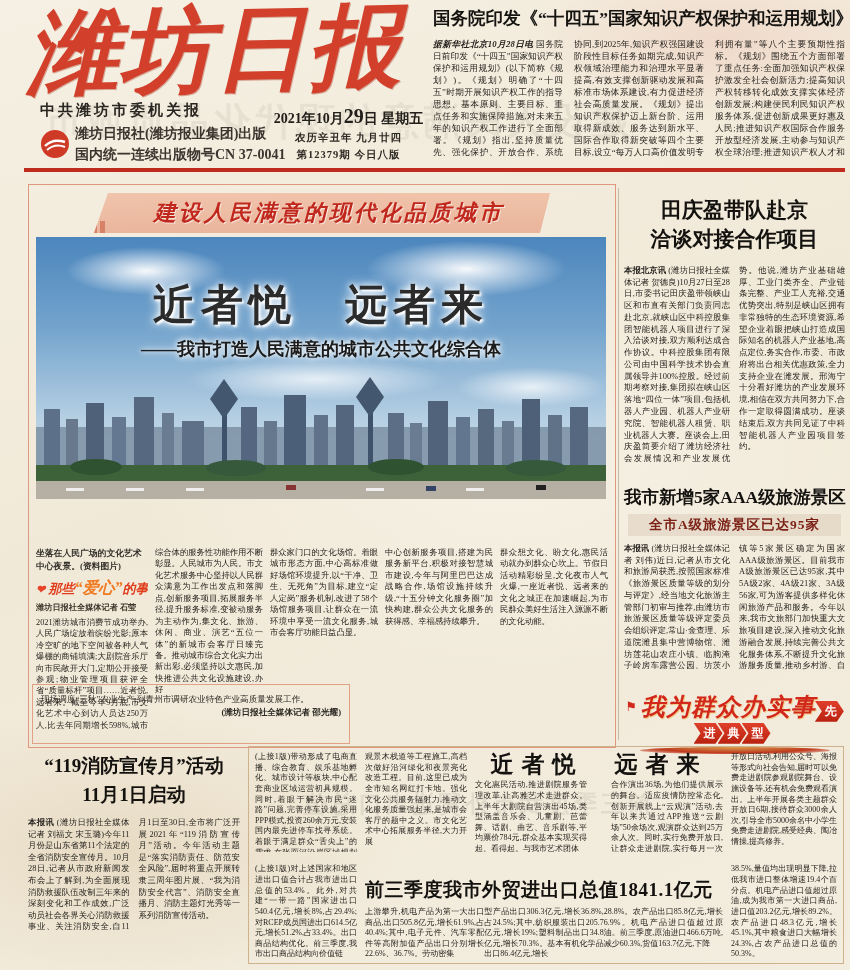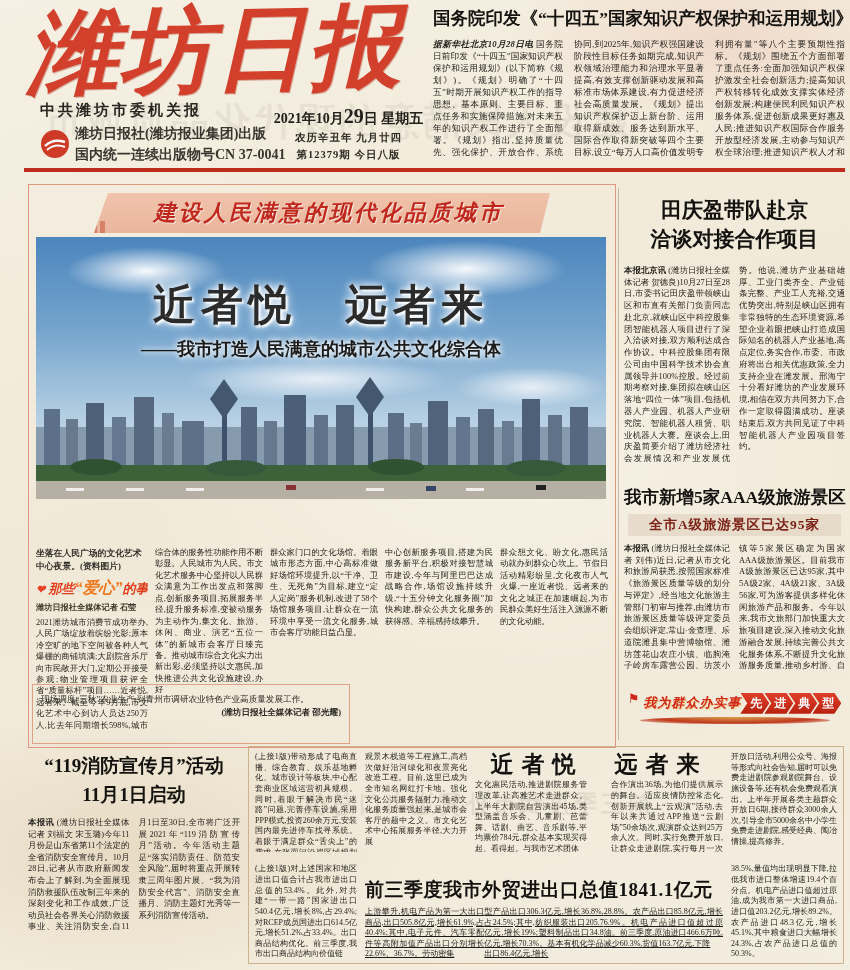--- a/index.html
+++ b/index.html
@@ -77,21 +77,21 @@
   #tian-body{margin-top:10px;height:212px;overflow:hidden;column-count:2;column-gap:9px;
     font-size:8.4px;line-height:1.4;color:#26231e;}
   .byline-lead{font-weight:bold;}
   #aaa-headline{margin-top:8px;text-align:center;font-size:17.5px;font-weight:bold;white-space:nowrap;color:#14120f;}
   #aaa-subhead{margin:5px 4px 0;text-align:center;font-size:13.5px;font-weight:bold;color:#7c2217;
     background:rgba(171,130,104,.16);padding:2px 0;letter-spacing:1px;}
   #aaa-body{margin-top:7px;height:138px;overflow:hidden;column-count:2;column-gap:9px;
     font-size:8.4px;line-height:1.4;color:#26231e;}
   #slogan-banner{margin-top:10px;text-align:center;position:relative;}
   #slogan-flag{color:#d2281c;font-size:13px;vertical-align:4px;}
-  #slogan-main{font-size:13px;font-weight:bold;font-style:italic;color:#d2281c;letter-spacing:1px;
+  #slogan-main{font-size:24px;font-weight:bold;font-style:italic;color:#d2281c;letter-spacing:1px;
     text-shadow:1px 1px 0 rgba(240,200,120,.8);}
   .slogan-tag{display:inline-block;background:linear-gradient(180deg,#e0402a,#b8200f);color:#fff;font-weight:bold;
     font-size:12px;padding:2px 7px 2px 10px;margin-left:-5px;
     clip-path:polygon(0 0,calc(100% - 7px) 0,100% 50%,calc(100% - 7px) 100%,0 100%,7px 50%);}
   #slogan-swoosh{margin:3px auto 0;width:190px;height:7px;border-radius:50%;
     background:radial-gradient(ellipse at 50% 0,#d8a04e 0%,#c03a1e 60%,rgba(192,58,30,0) 100%);}
 
   
   #fire-article{left:28px;top:752px;width:212px;height:212px;}
   #fire-headline{text-align:center;font-size:19px;font-weight:bold;line-height:1.5;color:#14120f;}
@@ -102,21 +102,21 @@
   #bottom-box{left:248px;top:746px;width:596px;height:218px;border:1px solid #cdb28c;padding:5px 6px;box-sizing:border-box;}
   #cont-sec{display:flex;gap:8px;height:100px;overflow:hidden;}
   .bcol{font-size:8px;line-height:1.33;color:#26231e;overflow:hidden;}
   .bw{flex:0 0 102px;}
   #cont-mid{flex:1;display:flex;flex-direction:column;}
   #cont-title{text-align:center;font-size:23px;font-weight:bold;letter-spacing:8px;color:#14120f;line-height:1.1;margin-bottom:3px;}
   #cont-mid-cols{display:flex;gap:24px;flex:1;overflow:hidden;}
   #trade-sec{display:flex;gap:8px;height:104px;margin-top:4px;overflow:hidden;align-items:flex-end;}
   #trade-mid{flex:1;display:flex;flex-direction:column;}
   #trade-headline{font-size:19px;font-weight:bold;white-space:nowrap;color:#14120f;letter-spacing:.5px;margin:2px 0 4px;}
-  #trade-mid-cols{display:flex;gap:0;flex:1;overflow:hidden;text-decoration:underline;}
+  #trade-mid-cols{display:flex;gap:0;flex:1;overflow:hidden;}
 </style>
 </head>
 <body>
 
 <div id="page">
 
   <div class="ghost" id="ghost1">建设人民满意的现代化品质城市</div>
   <div class="ghost" id="ghost2">前三季度我市外贸进出口总值</div>
   <div class="ghost" id="ghost3">近者悦 远者来</div>
 

